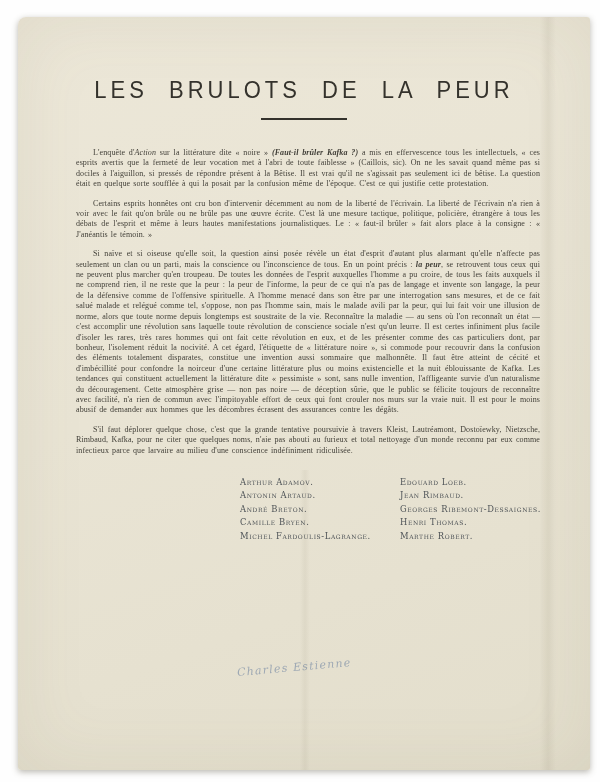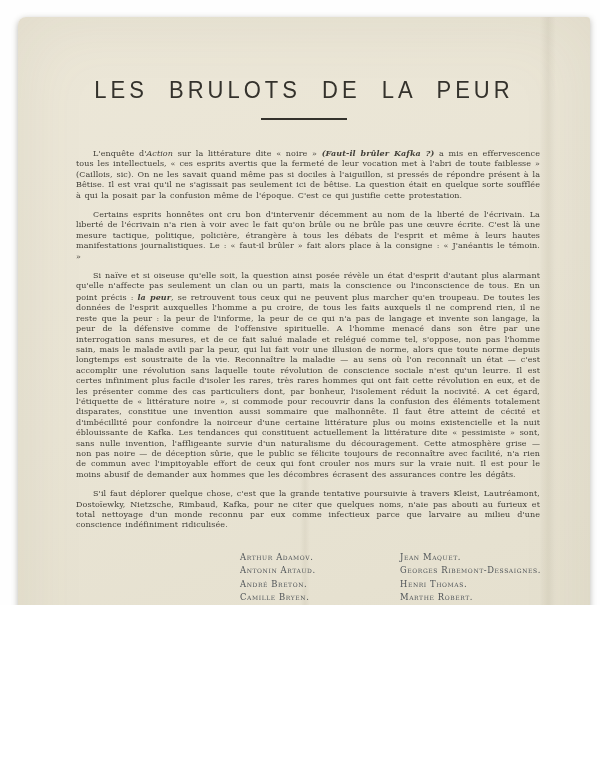--- a/index.html
+++ b/index.html
@@ -1,17 +1,17 @@
 <!DOCTYPE html>
 <html><head>
 <meta charset="utf-8">
 <style>
   html,body{margin:0;padding:0;}
   .stage{
-    position:relative;width:600px;height:605px;overflow:hidden;
+    position:relative;width:600px;height:782px;overflow:hidden;
     background:#fefefe;
     font-family:"DejaVu Serif",serif;
   }
   .paper{
     position:absolute;left:18px;top:17px;width:572px;height:753px;
     background:linear-gradient(160deg,#ece7d8 0%,var(--paper,#e9e4d4) 45%,#e3decc 100%);
     border-radius:8px 3px 2px 3px;
     box-shadow:0 2px 6px rgba(100,95,80,.45), inset 0 0 70px rgba(120,110,80,.10);
   }
   .paper::before{ 
@@ -33,21 +33,21 @@
     width:86px;height:2px;margin:15px auto 0;
     background:var(--title-ink,#3c3a34);border:0;
   }
   .doc-body{
     margin:28px 50px 0 58px;
     font-size:8px;line-height:10.4px;
     text-align:justify;text-justify:inter-word;
     color:var(--ink,#403e37);
     letter-spacing:.1px;word-spacing:1px;
   }
-  .doc-body p{margin:0 0 9px;text-indent:17px;}
+  .doc-body p{margin:0 0 9px;text-indent:17px;font-family:Liberation Serif, serif;}
   .doc-body .it{font-style:italic;}
   .doc-body .bd{font-weight:700;}
   .sigs{
     display:flex;margin:20px 0 0 222px;position:relative;
   }
   .sig-col{
     list-style:none;margin:0;padding:0;
     font-variant:small-caps;
     font-size:8.4px;line-height:13.4px;letter-spacing:.6px;
     color:var(--sig-ink,#4d5256);
@@ -76,21 +76,22 @@
       </div>
     <div class="sigs">
       <ul class="sig-col left">
           <li>Arthur Adamov.</li>
           <li>Antonin Artaud.</li>
           <li>André Breton.</li>
           <li>Camille Bryen.</li>
           <li>Michel Fardoulis-Lagrange.</li>
         </ul>
       <ul class="sig-col right">
-          <li>Jean Maquet.</li>
+          <li>Edouard Loeb.</li>
+          <li>Jean Rimbaud.</li>
           <li>Georges Ribemont-Dessaignes.</li>
           <li>Henri Thomas.</li>
           <li>Marthe Robert.</li>
         </ul>
     </div>
     <div class="handwriting">Charles Estienne</div>
   </div>
 </div>
 
 </body></html>

